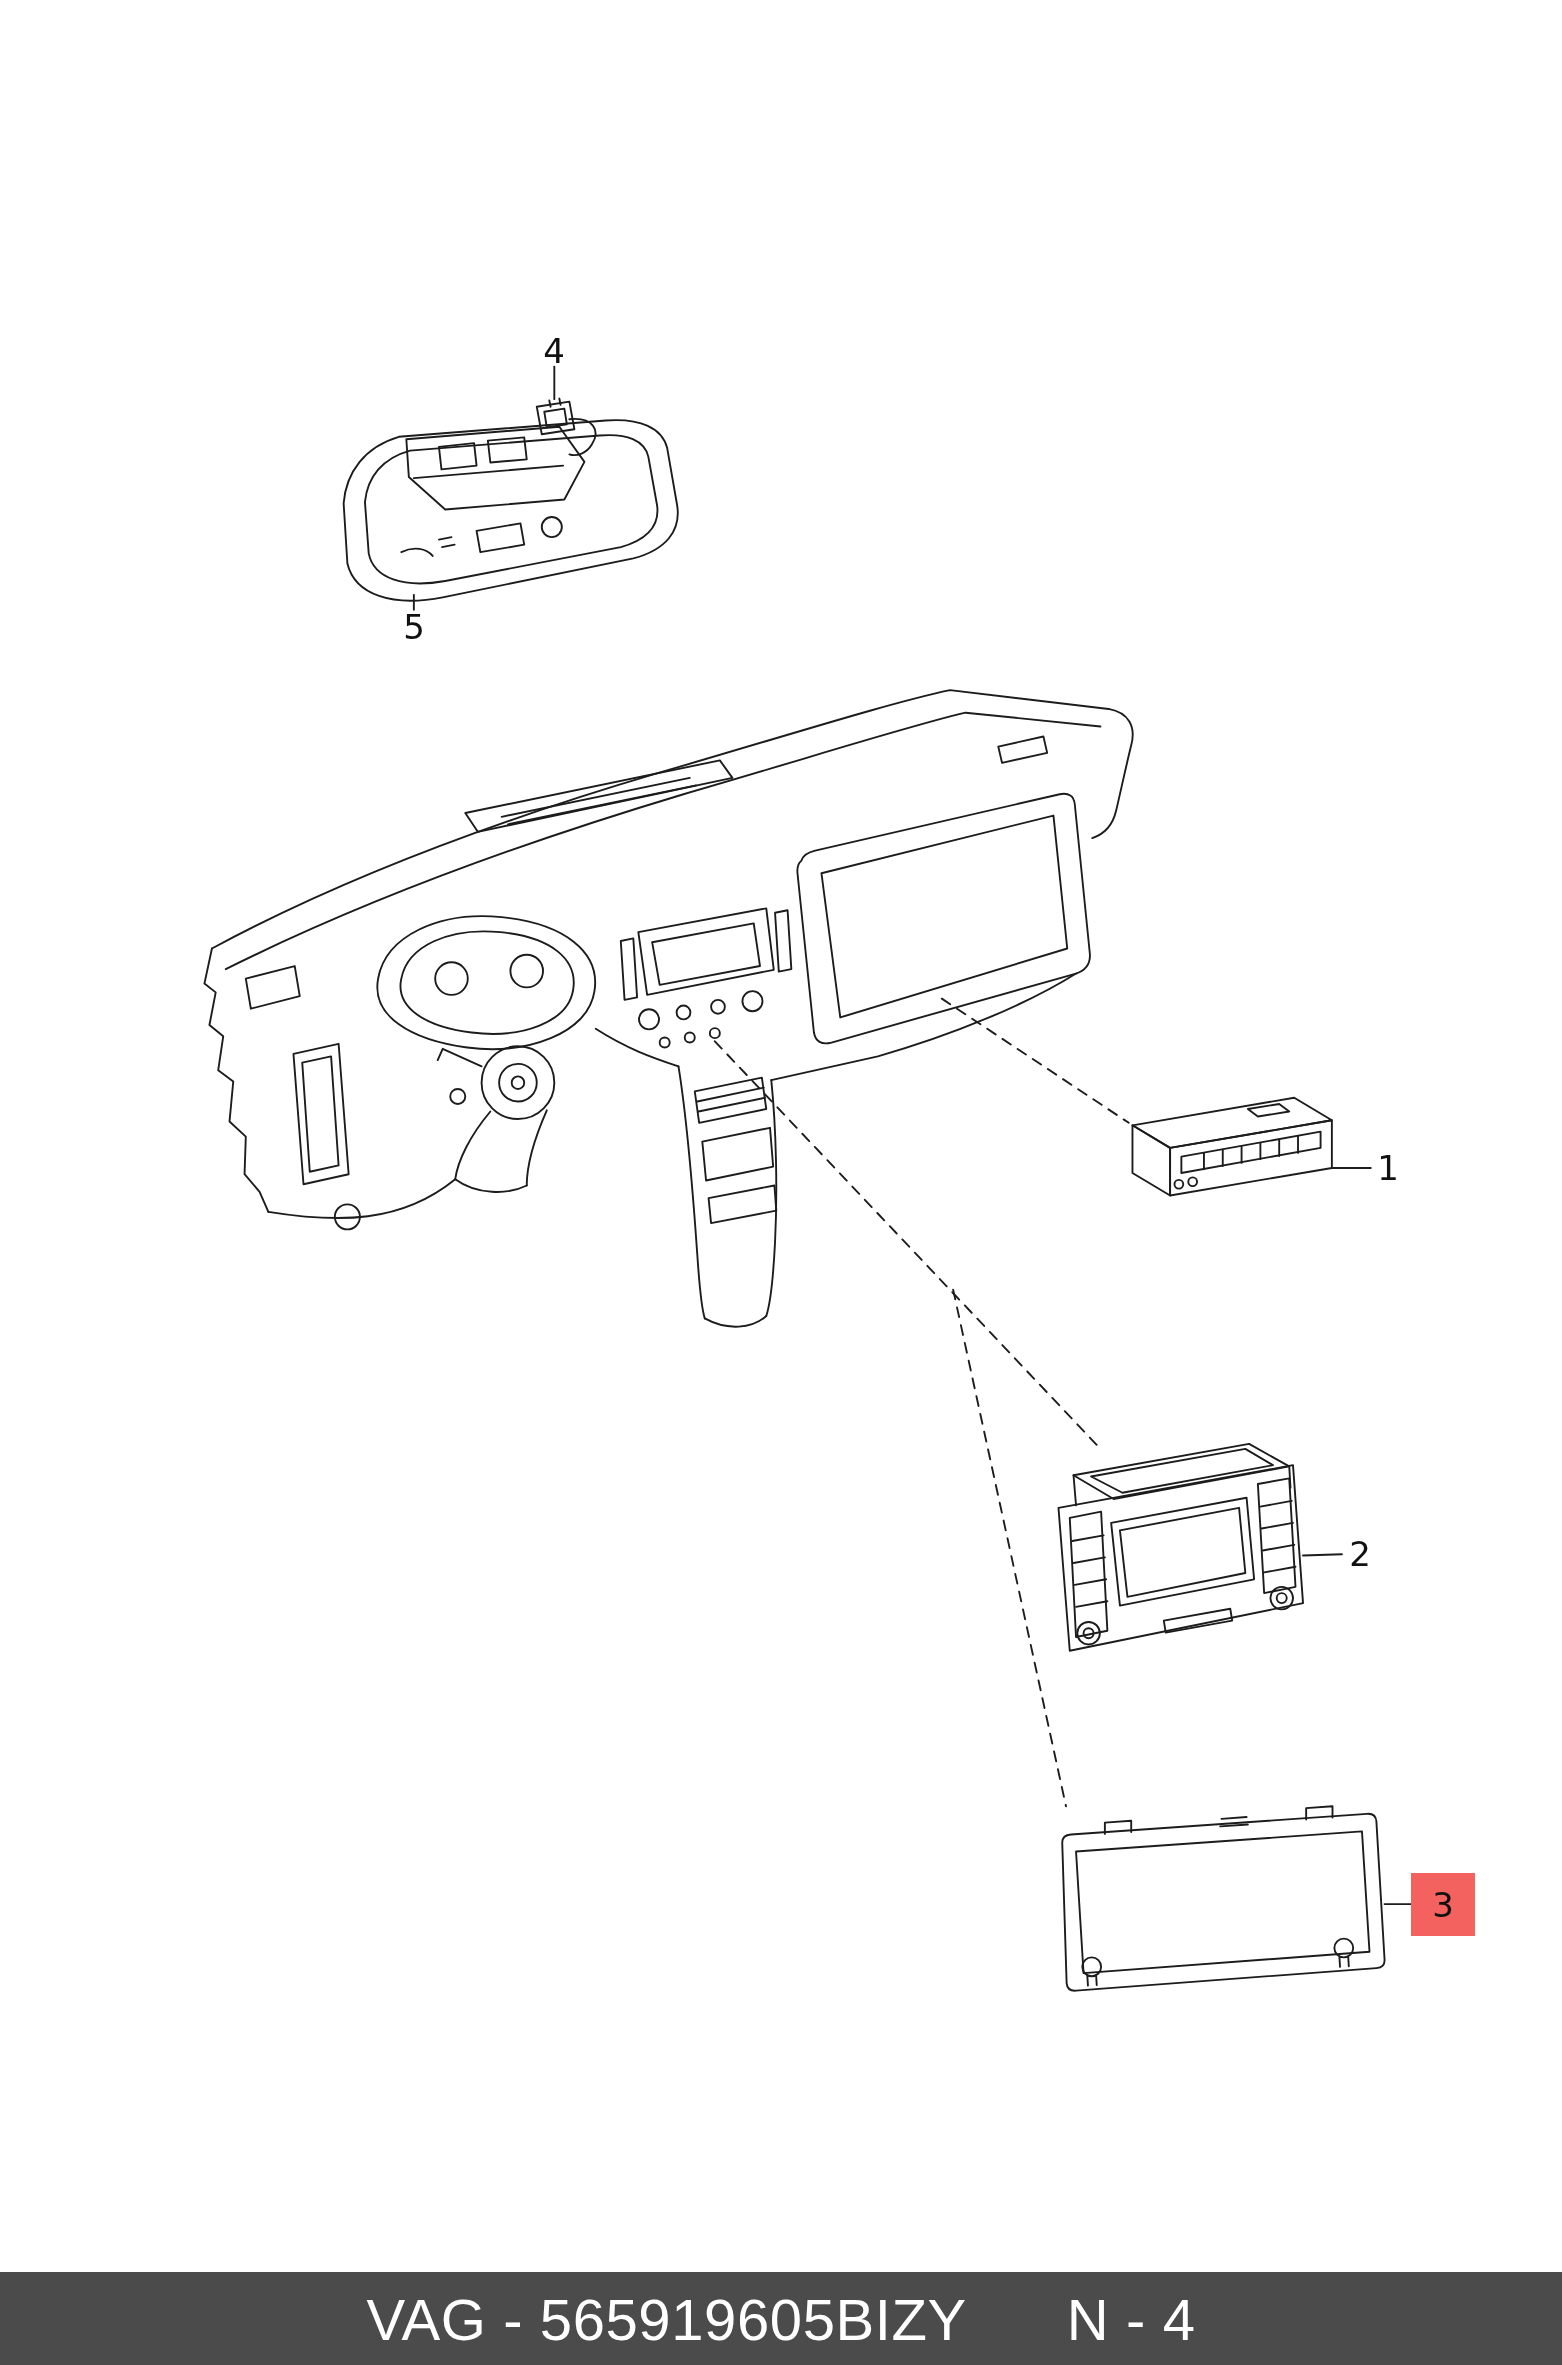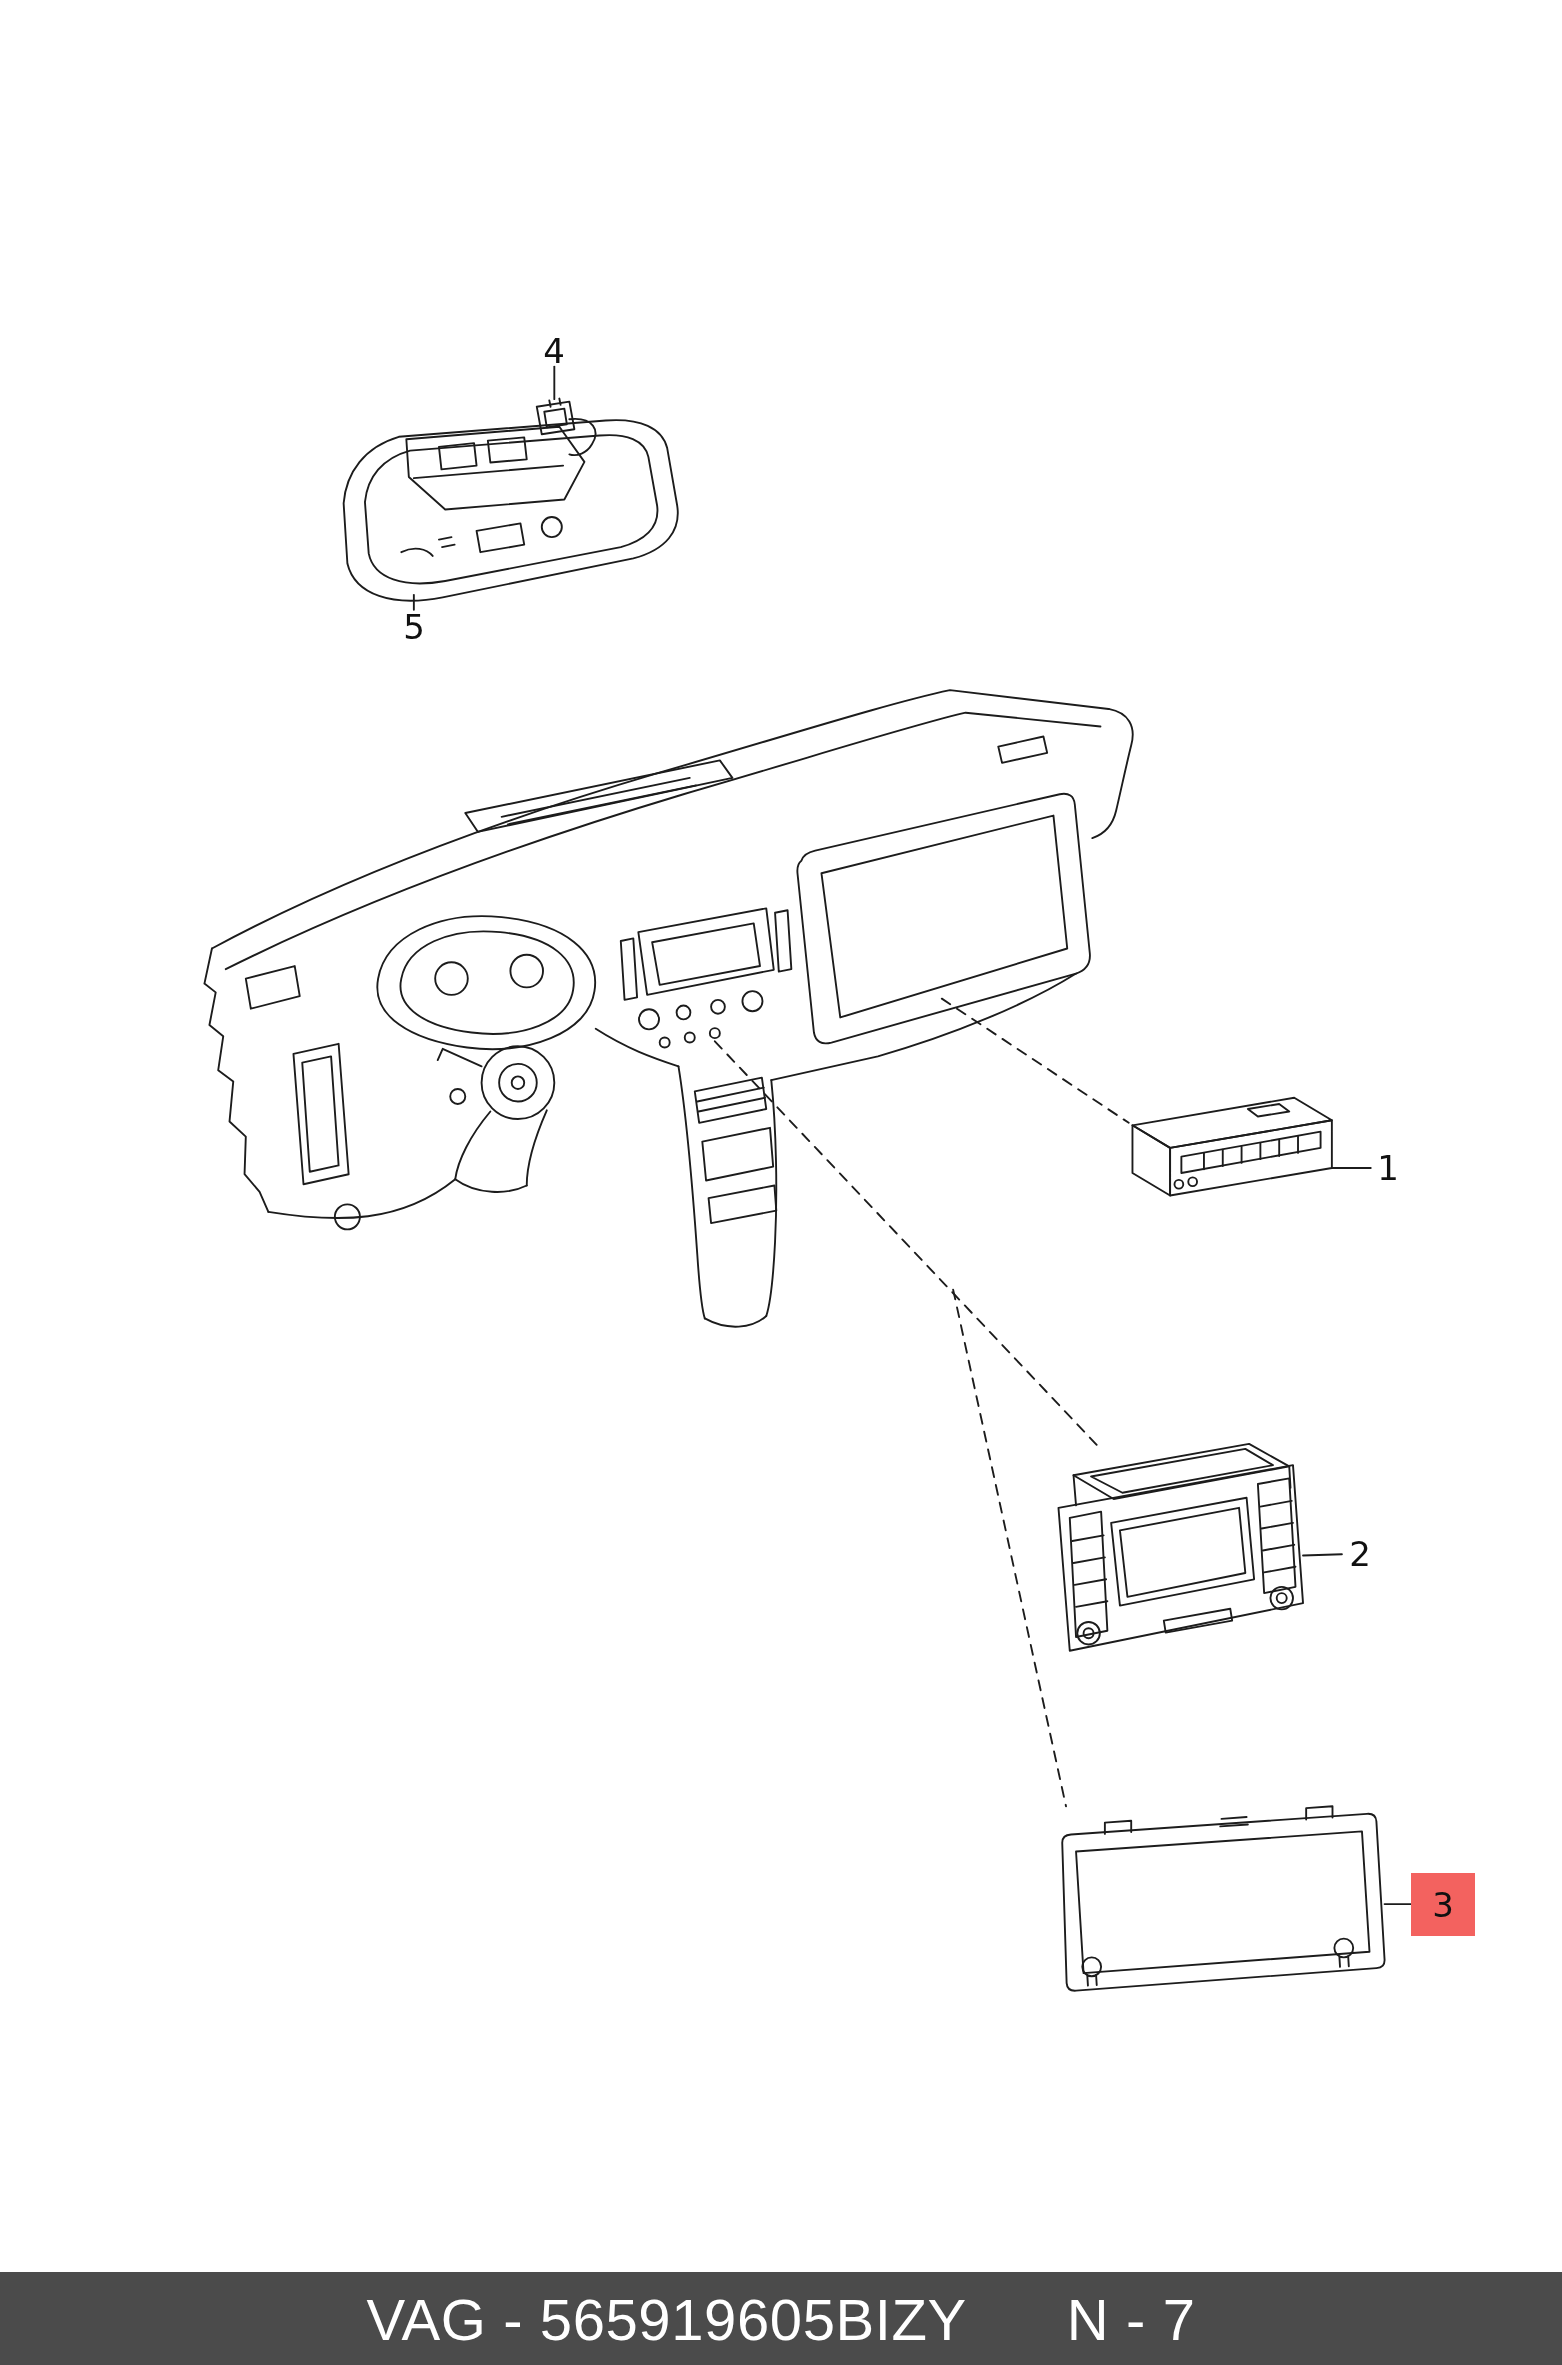--- a/index.html
+++ b/index.html
@@ -212,17 +212,17 @@
   <div class="callout" style="left:414px; top:627px;">5</div>
   <div class="callout" style="left:1388px; top:1168px;">1</div>
   <div class="callout" style="left:1360px; top:1554px;">2</div>
 
   <div class="callout-highlight" style="left:1411px; top:1873px;">
     <span class="callout">3</span>
   </div>
 
   <div class="footer-bar">
     <span>VAG - 565919605BIZY</span>
-    <span>N - 7</span>
+    <span>N - 4</span>
   </div>
 
 </div>
 
 
 </body></html>

